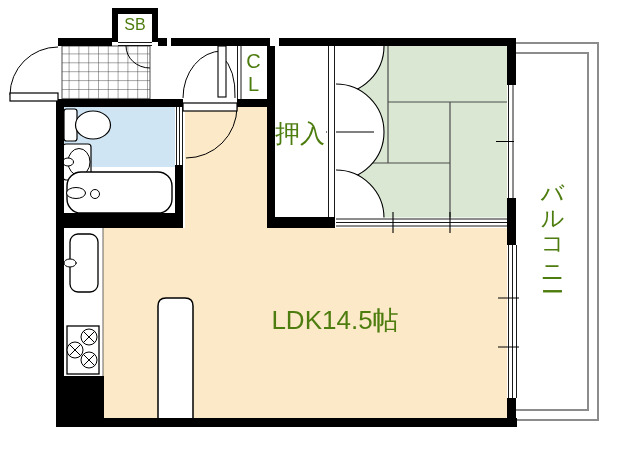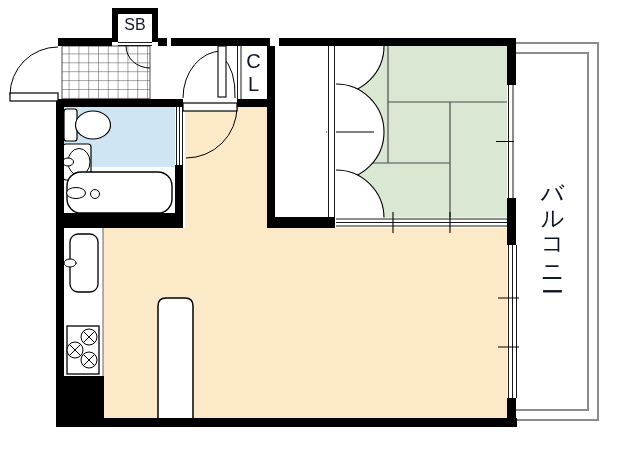--- a/index.html
+++ b/index.html
@@ -1,21 +1,21 @@
 <!DOCTYPE html>
 <html><head>
 <meta charset="utf-8">
 <style>
   html,body{margin:0;padding:0;background:#fff;}
   .plan{
     position:relative;width:623px;height:456px;background:#ffffff;
     font-family:"Liberation Sans","DejaVu Sans",sans-serif;overflow:hidden;
   }
   .plan svg{position:absolute;left:0;top:0;}
-  .lbl{position:absolute;color:#0f172a;text-align:center;white-space:nowrap;}
+  .lbl{position:absolute;color:#4d7c0f;text-align:center;white-space:nowrap;}
   .lbl-sb{left:112px;top:16px;width:46px;font-size:16px;}
   .lbl-cl{left:240px;top:50px;width:27px;font-size:20px;line-height:23px;}
   .lbl-oshiire{left:268px;top:117px;width:64px;font-size:25px;}
   .lbl-washitsu{left:345px;top:119px;width:166px;font-size:24px;}
   .lbl-ldk{left:252px;top:303px;width:166px;font-size:26px;}
   .lbl-balcony{
     left:541px;top:167px;width:28px;height:145px;font-size:23px;
     writing-mode:vertical-rl;text-orientation:mixed;letter-spacing:2px;text-align:left;
   }
 </style>
@@ -174,14 +174,16 @@
       <path d="M237 107 A51 51 0 0 1 186 158" fill="none" stroke="#000" stroke-width="1"></path>
       <rect x="183" y="103" width="54" height="8" fill="#ffffff" stroke="#000" stroke-width="1.2"></rect>
     </g>
   </svg>
 
   <div class="lbl lbl-sb">SB</div>
   <div class="lbl lbl-cl">
       <div>C</div>
       <div>L</div>
     </div>
+  <div class="lbl lbl-oshiire">押入</div>
+  <div class="lbl lbl-ldk">LDK14.5帖</div>
   <div class="lbl lbl-balcony">バルコニー</div>
 </div>
 
 </body></html>

